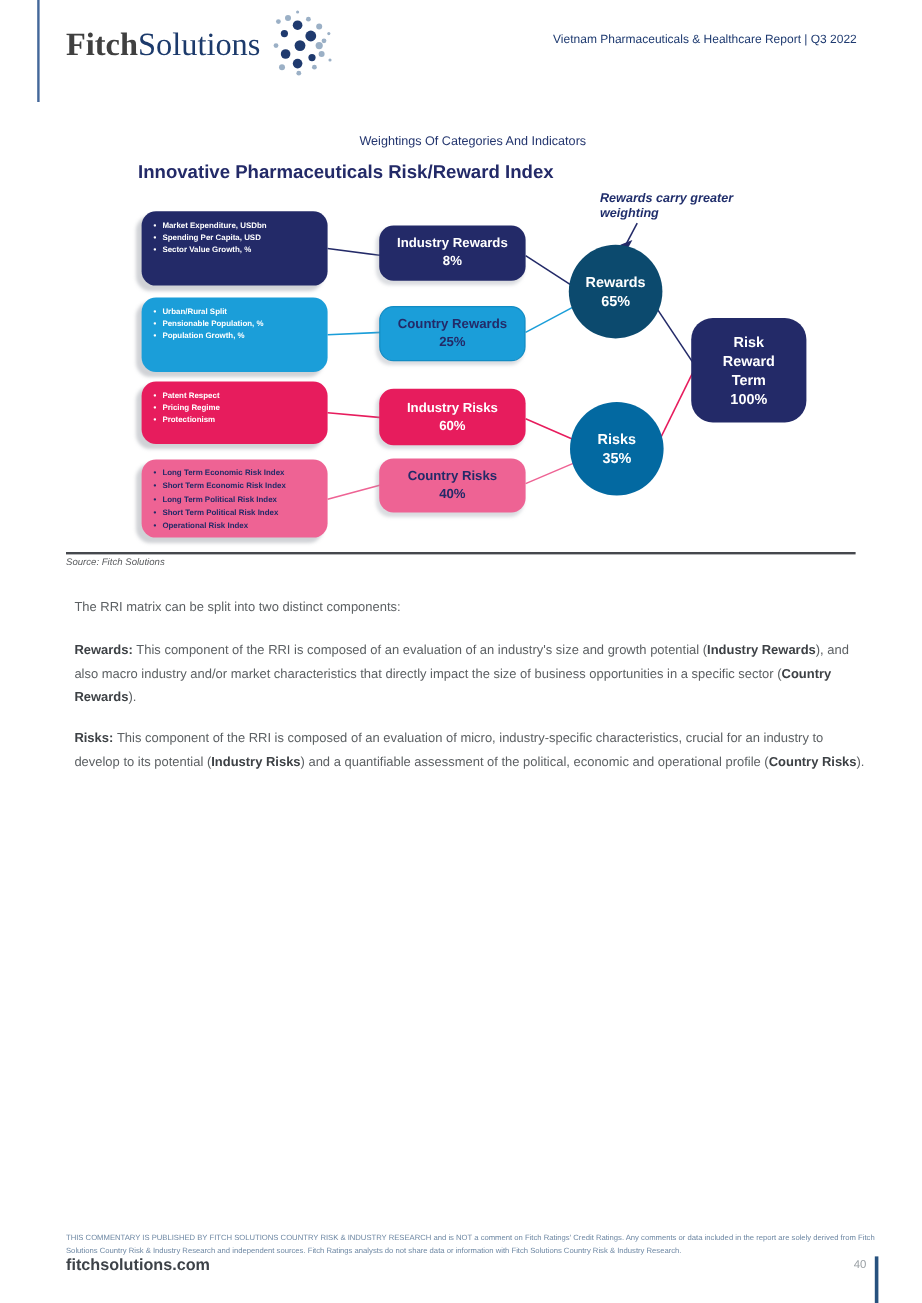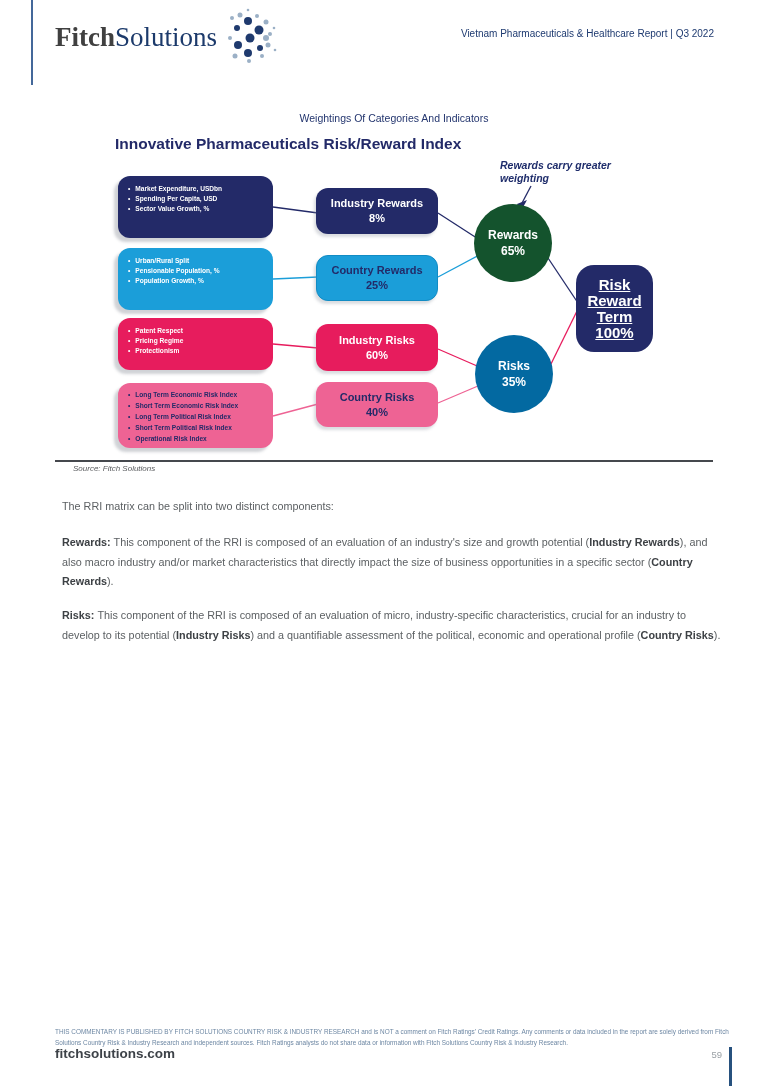--- a/index.html
+++ b/index.html
@@ -52,31 +52,31 @@
   .lb1{top:188px;height:46px;background:#232a68;color:#ffffff;}
   .lb2{top:255px;height:46px;background:#1b9ed9;color:#232a68;border:1px solid #128cc4;}
   .lb3{top:324px;height:47px;background:#e71c5d;color:#ffffff;}
   .lb4{top:382px;height:45px;background:#ee6394;color:#232a68;}
 
   .circle{
     position:absolute;width:78px;height:78px;border-radius:50%;
     display:flex;flex-direction:column;align-items:center;justify-content:center;
     font-weight:bold;font-size:12px;line-height:16px;color:#fff;text-align:center;
   }
-  .circle-rewards{left:474px;top:204px;background:#14532d;}
+  .circle-rewards{left:474px;top:204px;background:#0c4a6e;}
   .circle-risks{left:475px;top:335px;background:#0369a1;}
   .index-box{
-    position:absolute;left:576px;top:265px;width:77px;height:87px;border-radius:18px;background:#232a68;
+    position:absolute;left:576px;top:265px;width:96px;height:87px;border-radius:18px;background:#232a68;
     display:flex;flex-direction:column;align-items:center;justify-content:center;
-    font-weight:bold;font-size:15px;line-height:16px;color:#ffffff;text-align:center;text-decoration:underline;
+    font-weight:bold;font-size:12px;line-height:16px;color:#ffffff;text-align:center;
   }
 
   
   .fig-rule{position:absolute;left:55px;top:460px;width:658px;height:2px;background:#45484d;}
-  .fig-source{position:absolute;left:55px;top:464px;font-size:8px;font-style:italic;color:#595b5e;margin-left:18px;}
+  .fig-source{position:absolute;left:55px;top:464px;font-size:8px;font-style:italic;color:#595b5e;}
 
   
   .bodytext{position:absolute;left:38px;width:660px;font-size:10.8px;line-height:19.5px;color:#5c6063;margin-left:24px;}
   .bodytext strong{color:#3d4145;}
   .p-intro{top:497px;}
   .p-rewards{top:533px;}
   .p-risks{top:606px;}
 
   
   .disclaimer{position:absolute;left:55px;right:38px;top:1026px;
@@ -209,15 +209,15 @@
 
   <div class="fig-rule"></div>
   <div class="fig-source">Source: Fitch Solutions</div>
 
   <div class="bodytext p-intro">The RRI matrix can be split into two distinct components:</div>
   <div class="bodytext p-rewards"><strong>Rewards: </strong><span>This component of the RRI is composed of an evaluation of an industry's size and growth potential (</span><strong>Industry Rewards</strong><span>), and also macro industry and/or market characteristics that directly impact the size of business opportunities in a specific sector (</span><strong>Country Rewards</strong><span>).</span></div>
   <div class="bodytext p-risks"><strong>Risks: </strong><span>This component of the RRI is composed of an evaluation of micro, industry-specific characteristics, crucial for an industry to develop to its potential (</span><strong>Industry Risks</strong><span>) and a quantifiable assessment of the political, economic and operational profile (</span><strong>Country Risks</strong><span>).</span></div>
 
   <div class="disclaimer">THIS COMMENTARY IS PUBLISHED BY FITCH SOLUTIONS COUNTRY RISK &amp; INDUSTRY RESEARCH and is NOT a comment on Fitch Ratings' Credit Ratings. Any comments or data included in the report are solely derived from Fitch Solutions Country Risk &amp; Industry Research and independent sources. Fitch Ratings analysts do not share data or information with Fitch Solutions Country Risk &amp; Industry Research.</div>
   <a class="footer-site" href="#">fitchsolutions.com</a>
-  <div class="footer-page">59</div>
+  <div class="footer-page">40</div>
 
 </div>
 
 </body></html>

